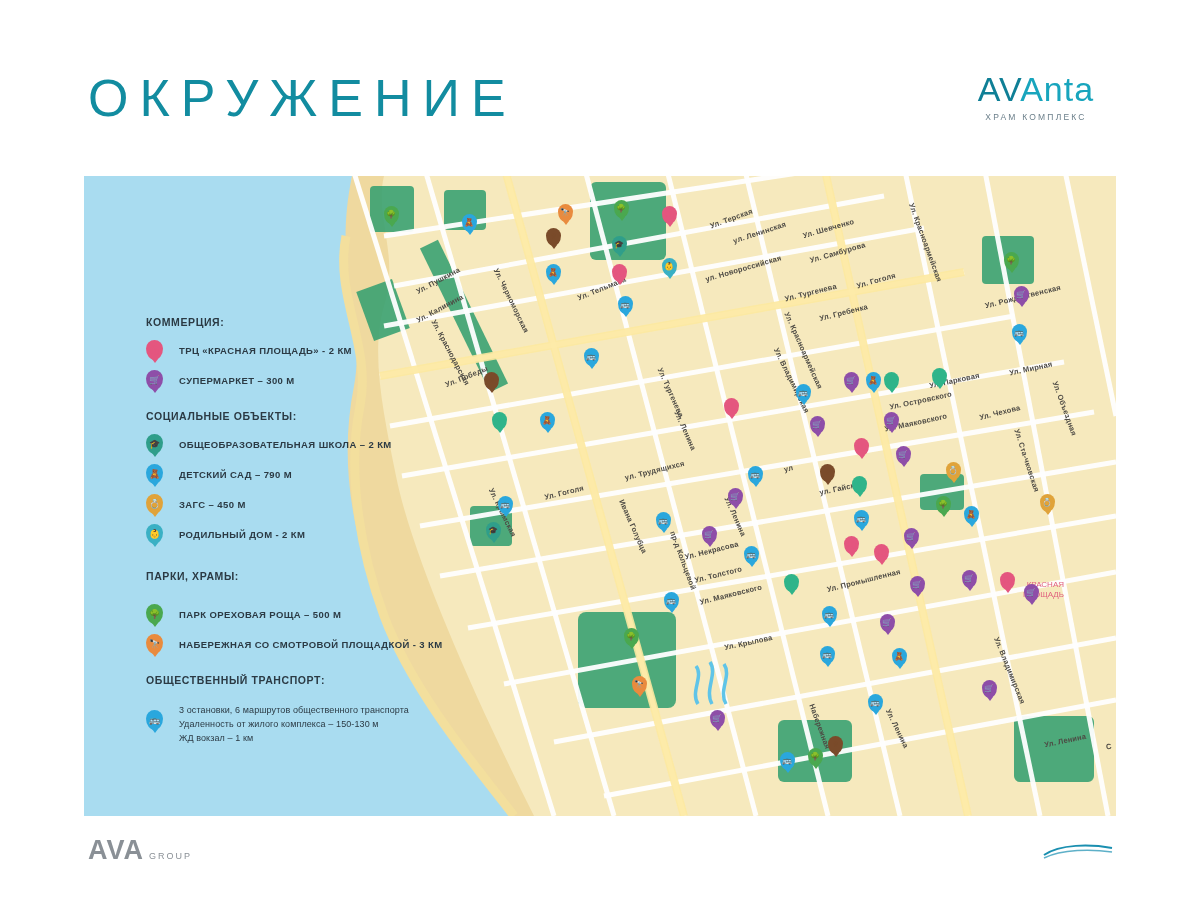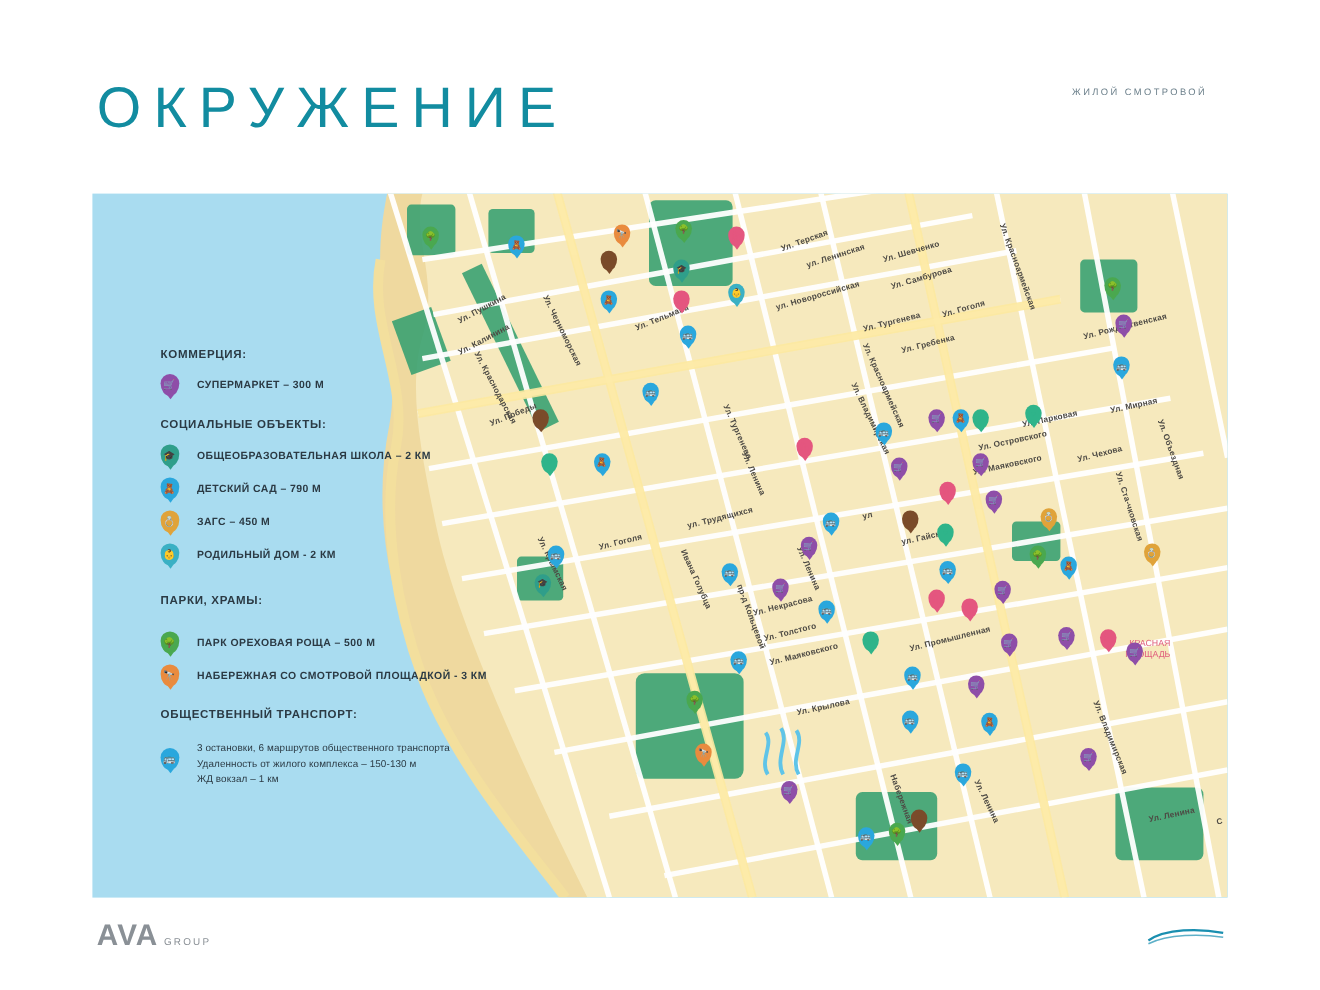--- a/index.html
+++ b/index.html
@@ -215,21 +215,24 @@
     width: 72px;
     height: 18px;
   }
 </style>
 </head>
 <body>
 
 <div class="page-title">ОКРУЖЕНИЕ</div>
 
 <div class="brand">
-  <div class="brand-sub">ЖИЛОЙ СМОТРОВОЙ</div>
+  <div class="brand-main">
+    <span>AV</span><span class="accent">Anta</span>
+  </div>
+  <div class="brand-sub">ХРАМ КОМПЛЕКС</div>
 </div>
 
 <div class="map-frame">
 
   <div class="land">
     <svg width="1032" height="640" viewBox="0 0 1032 640">
       <path d="M268,0 L1032,0 L1032,640 L430,640 C400,600 330,520 300,440 C278,380 262,300 276,230 C288,170 250,120 262,60 Z" fill="#f6e9bd"></path>
       <path d="M268,0 L300,0 C290,40 316,80 300,130 C286,178 300,240 312,300 C328,380 390,520 450,640 L430,640 C390,580 320,500 292,420 C266,348 256,280 270,210 C282,148 248,96 268,0 Z" fill="#efd99f"></path>
 
       <path d="M262,60 C250,120 288,170 276,230 C262,300 278,380 300,440 C330,520 400,600 430,640" stroke="#f3df9d" stroke-width="9" fill="none"></path>
@@ -532,20 +535,26 @@
         <span>🚌</span>
       </div>
     </div>
 </div>
 
 <div class="legend">
 
   <div class="legend-group">
     <div class="legend-head">КОММЕРЦИЯ:</div>
     <div class="legend-row">
+      <div class="legend-icon" style="background:#e4567f;color:#e4567f;">
+          <span>🛍</span>
+        </div>
+      <div class="legend-text">ТРЦ «КРАСНАЯ ПЛОЩАДЬ» - 2 КМ</div>
+    </div>
+    <div class="legend-row">
       <div class="legend-icon" style="background:#8e4ea8;color:#8e4ea8;">
           <span>🛒</span>
         </div>
       <div class="legend-text">СУПЕРМАРКЕТ – 300 М</div>
     </div>
   </div>
 
   <div class="legend-group">
     <div class="legend-head">СОЦИАЛЬНЫЕ ОБЪЕКТЫ:</div>
     <div class="legend-row">

